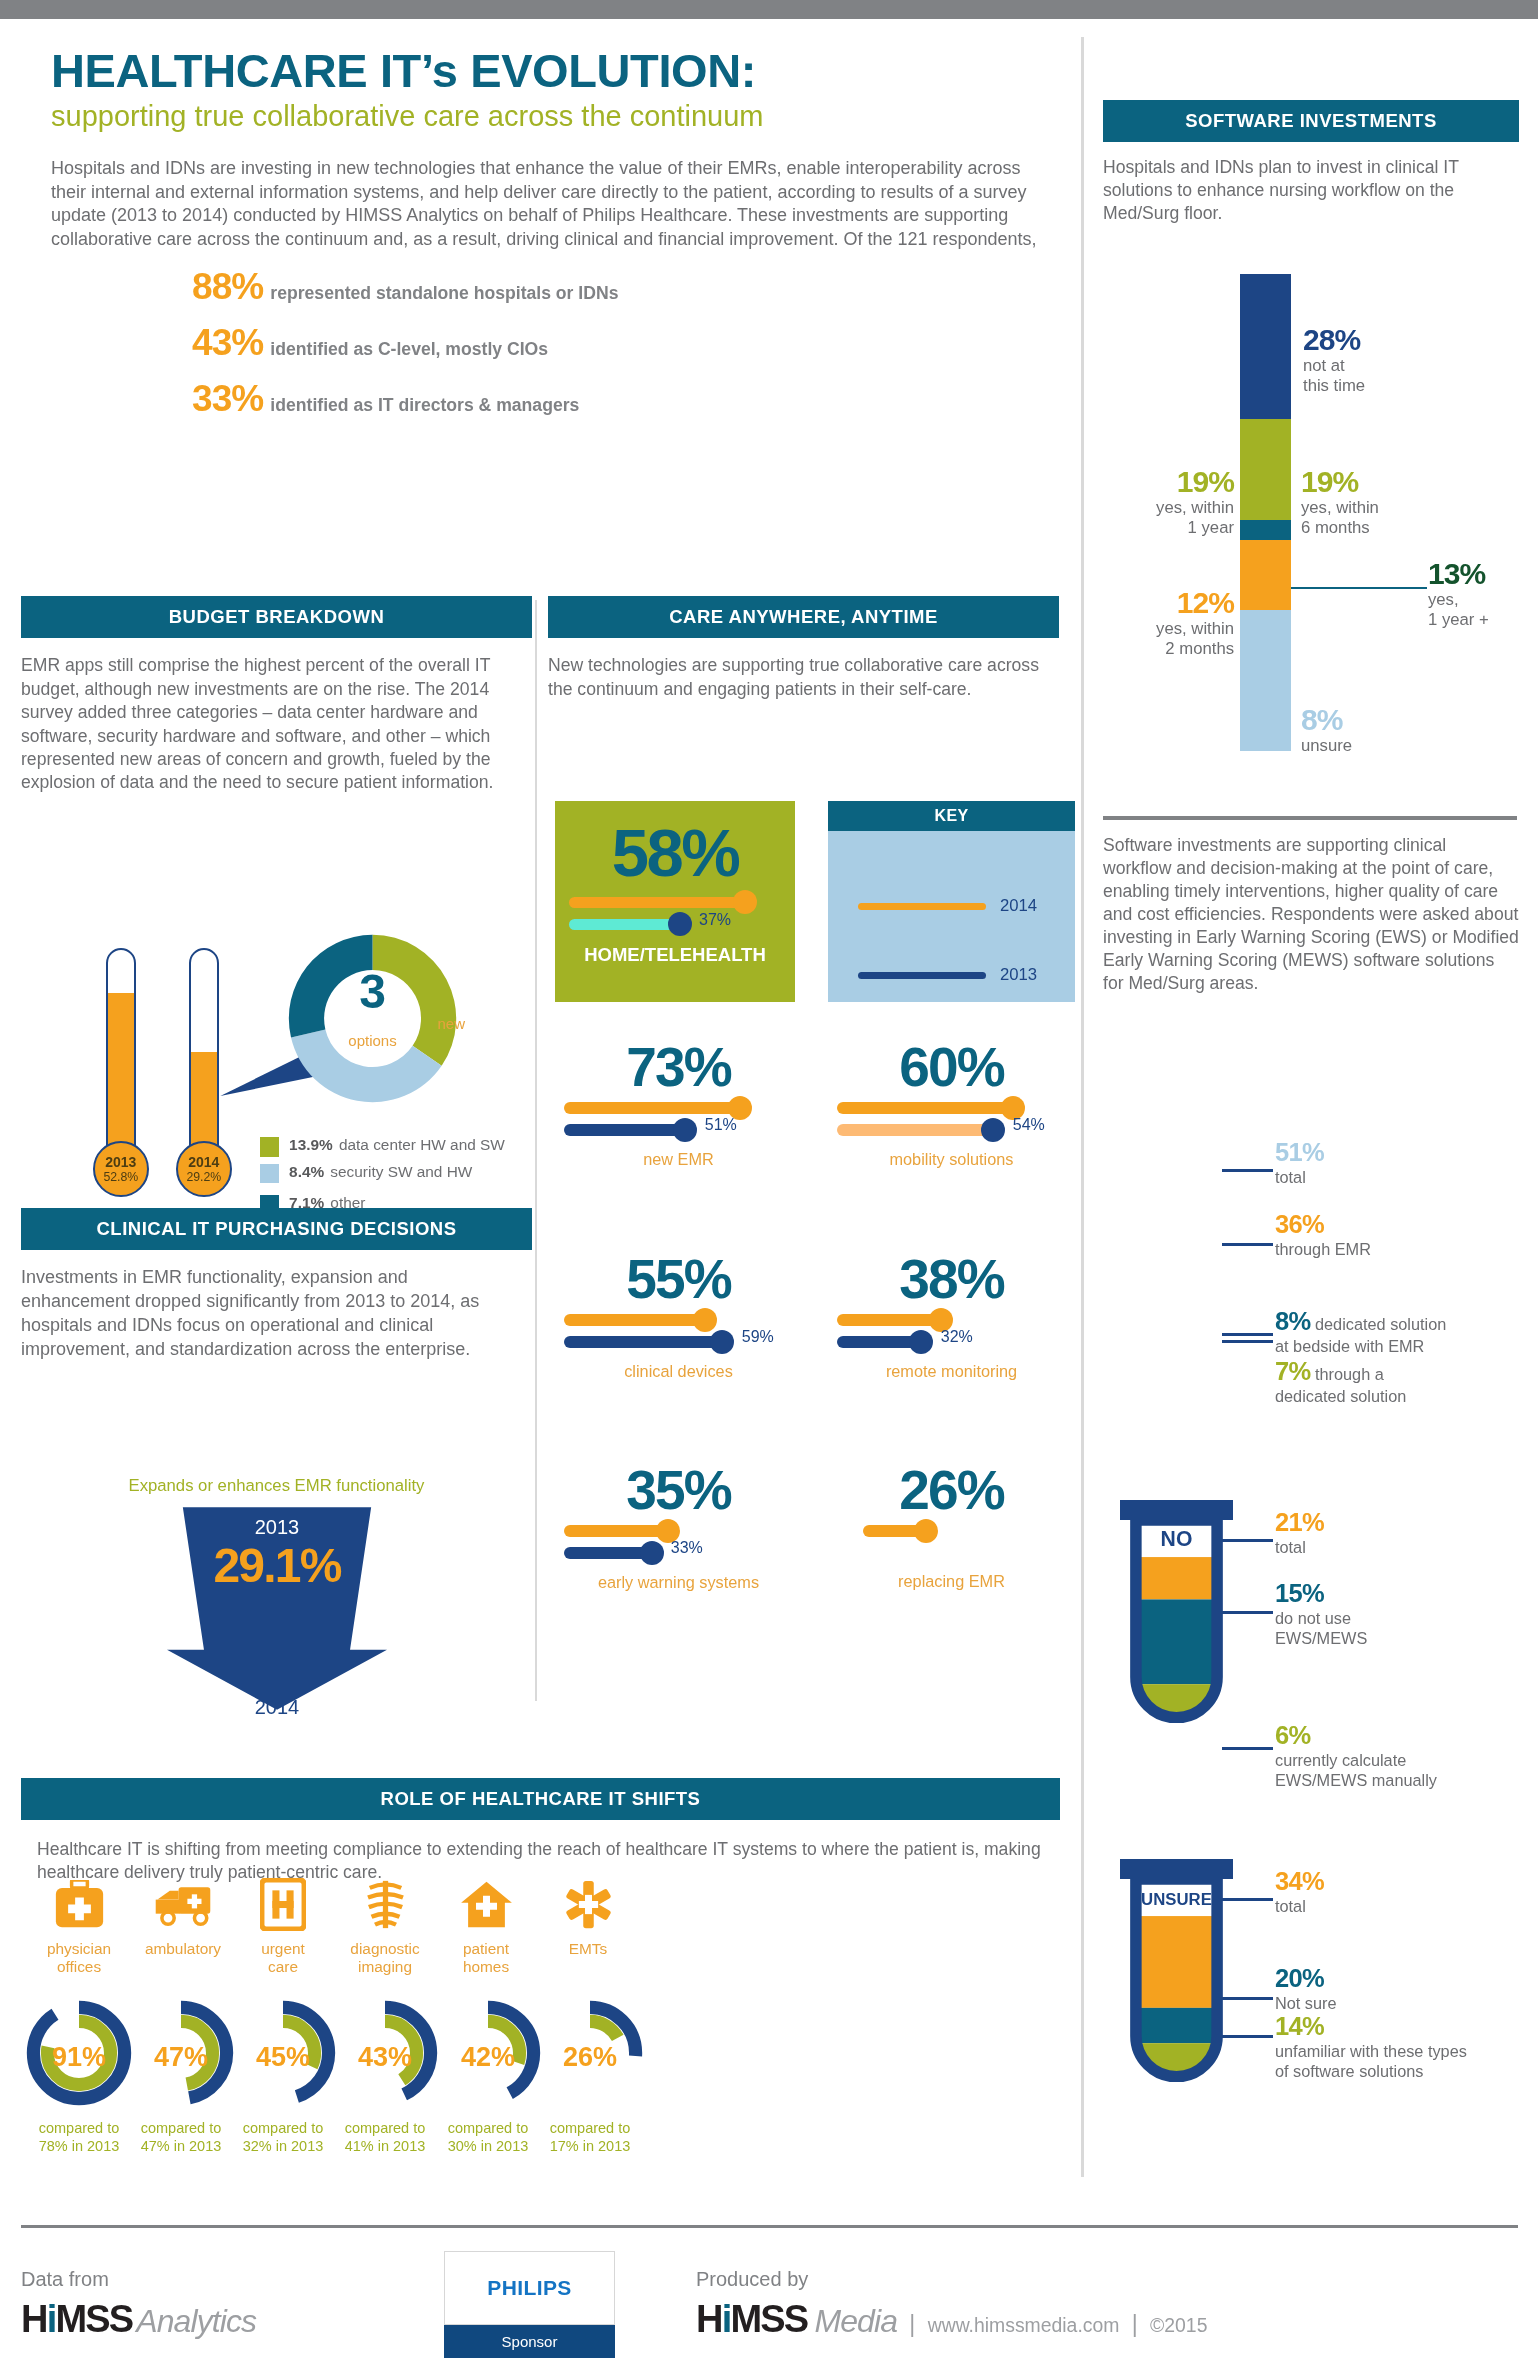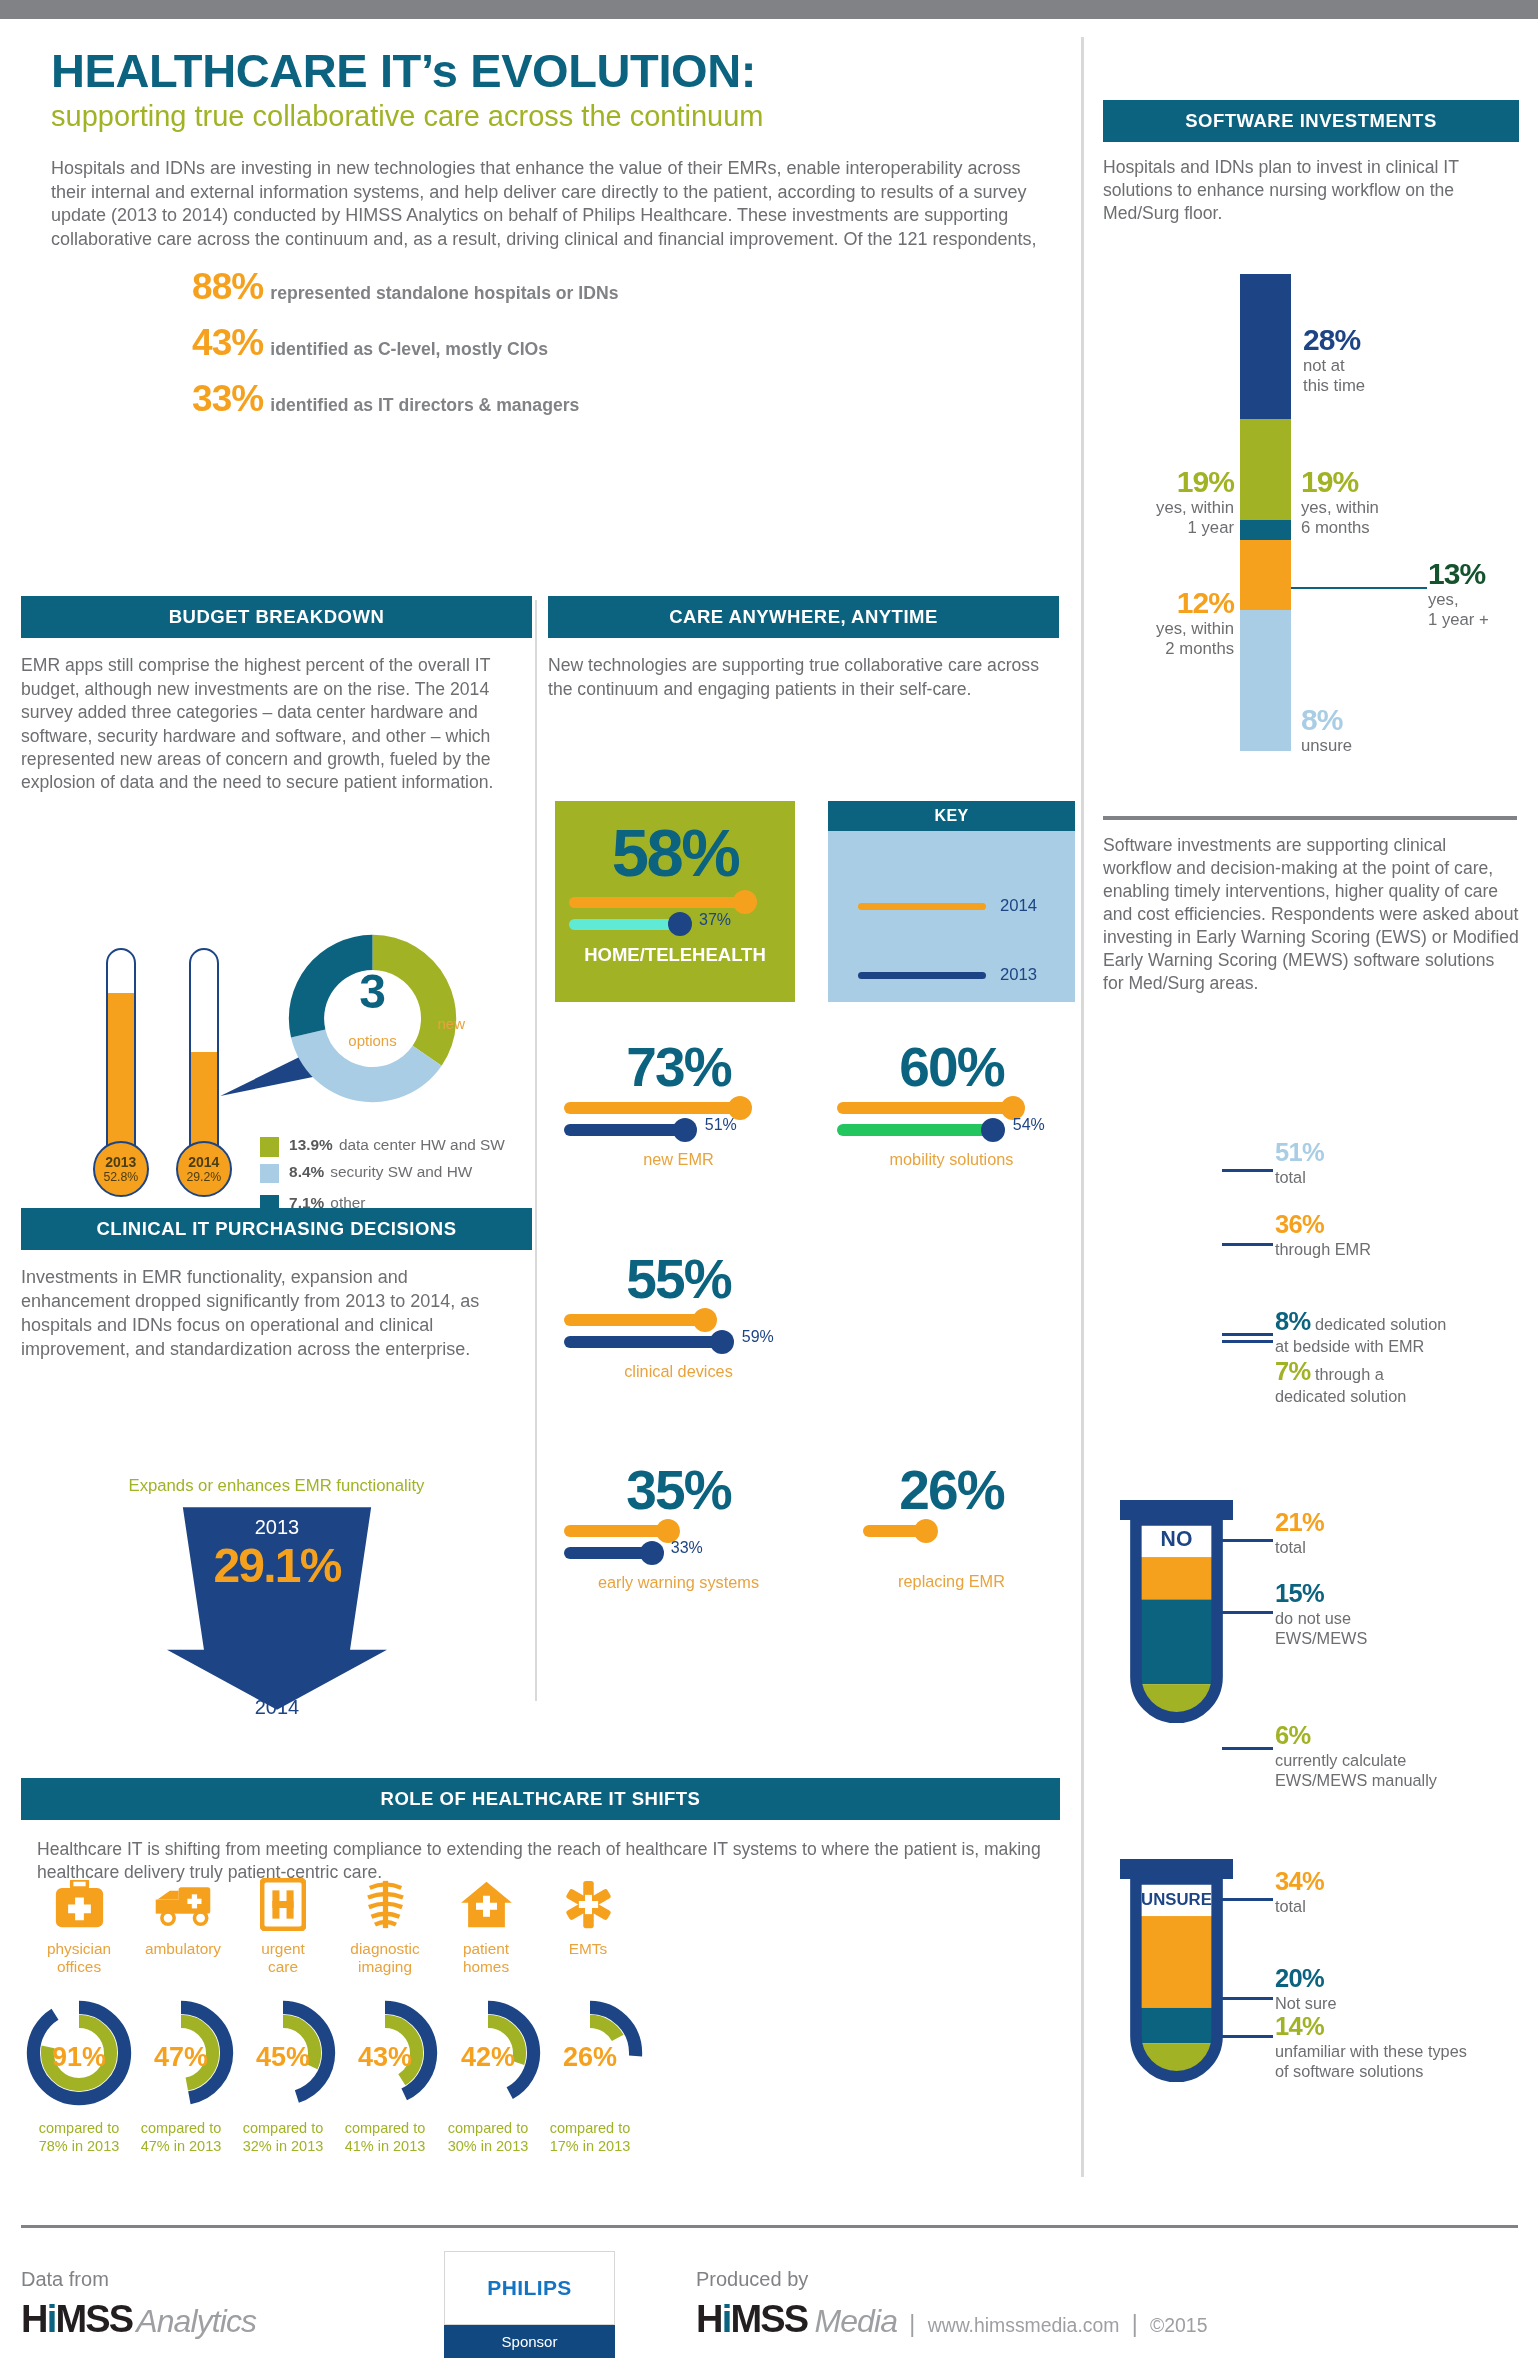--- a/index.html
+++ b/index.html
@@ -269,21 +269,21 @@
     </div>
     <div class="cap" style="margin-top:14px;">new EMR</div>
   </div>
 
   <div class="statblk" style="left:828px; top:1021px;">
     <div class="pct">60%</div>
     <div style="position:relative; margin-top:7px; margin-left:8.8px;">
       <div class="bar" style="background:#f5a11e; width:176px;">
         <div class="dot" style="background:#f5a11e; left:164px;"></div>
       </div>
-      <div class="bar" style="background:#22c55e; width:158px; margin-top:10.6px;">
+      <div class="bar" style="background:#fdba74; width:158px; margin-top:10.6px;">
         <div class="dot" style="background:#1d4585; left:144px;"></div>
         <div class="val" style="left:176px; color:#1d4585;">54%</div>
       </div>
     </div>
     <div class="cap" style="margin-top:14px;">mobility solutions</div>
   </div>
 
   <div class="statblk" style="left:555px; top:1233px;">
     <div class="pct">55%</div>
     <div style="position:relative; margin-top:7px; margin-left:8.8px;">
@@ -291,20 +291,33 @@
         <div class="dot" style="background:#f5a11e; left:129px;"></div>
       </div>
       <div class="bar" style="background:#1d4585; width:160px; margin-top:10.6px;">
         <div class="dot" style="background:#1d4585; left:146px;"></div>
         <div class="val" style="left:178px; color:#1d4585;">59%</div>
       </div>
     </div>
     <div class="cap" style="margin-top:14px;">clinical devices</div>
   </div>
 
+  <div class="statblk" style="left:828px; top:1233px;">
+    <div class="pct">38%</div>
+    <div style="position:relative; margin-top:7px; margin-left:8.8px;">
+      <div class="bar" style="background:#f5a11e; width:104px;">
+        <div class="dot" style="background:#f5a11e; left:92px;"></div>
+      </div>
+      <div class="bar" style="background:#1d4585; width:86px; margin-top:10.6px;">
+        <div class="dot" style="background:#1d4585; left:72px;"></div>
+        <div class="val" style="left:104px; color:#1d4585;">32%</div>
+      </div>
+    </div>
+    <div class="cap" style="margin-top:14px;">remote monitoring</div>
+  </div>
 
   <div class="statblk" style="left:555px; top:1444px;">
     <div class="pct">35%</div>
     <div style="position:relative; margin-top:7px; margin-left:8.8px;">
       <div class="bar" style="background:#f5a11e; width:104px;">
         <div class="dot" style="background:#f5a11e; left:92px;"></div>
       </div>
       <div class="bar" style="background:#1d4585; width:90px; margin-top:10.6px;">
         <div class="dot" style="background:#1d4585; left:76px;"></div>
         <div class="val" style="left:107px; color:#1d4585;">33%</div>

